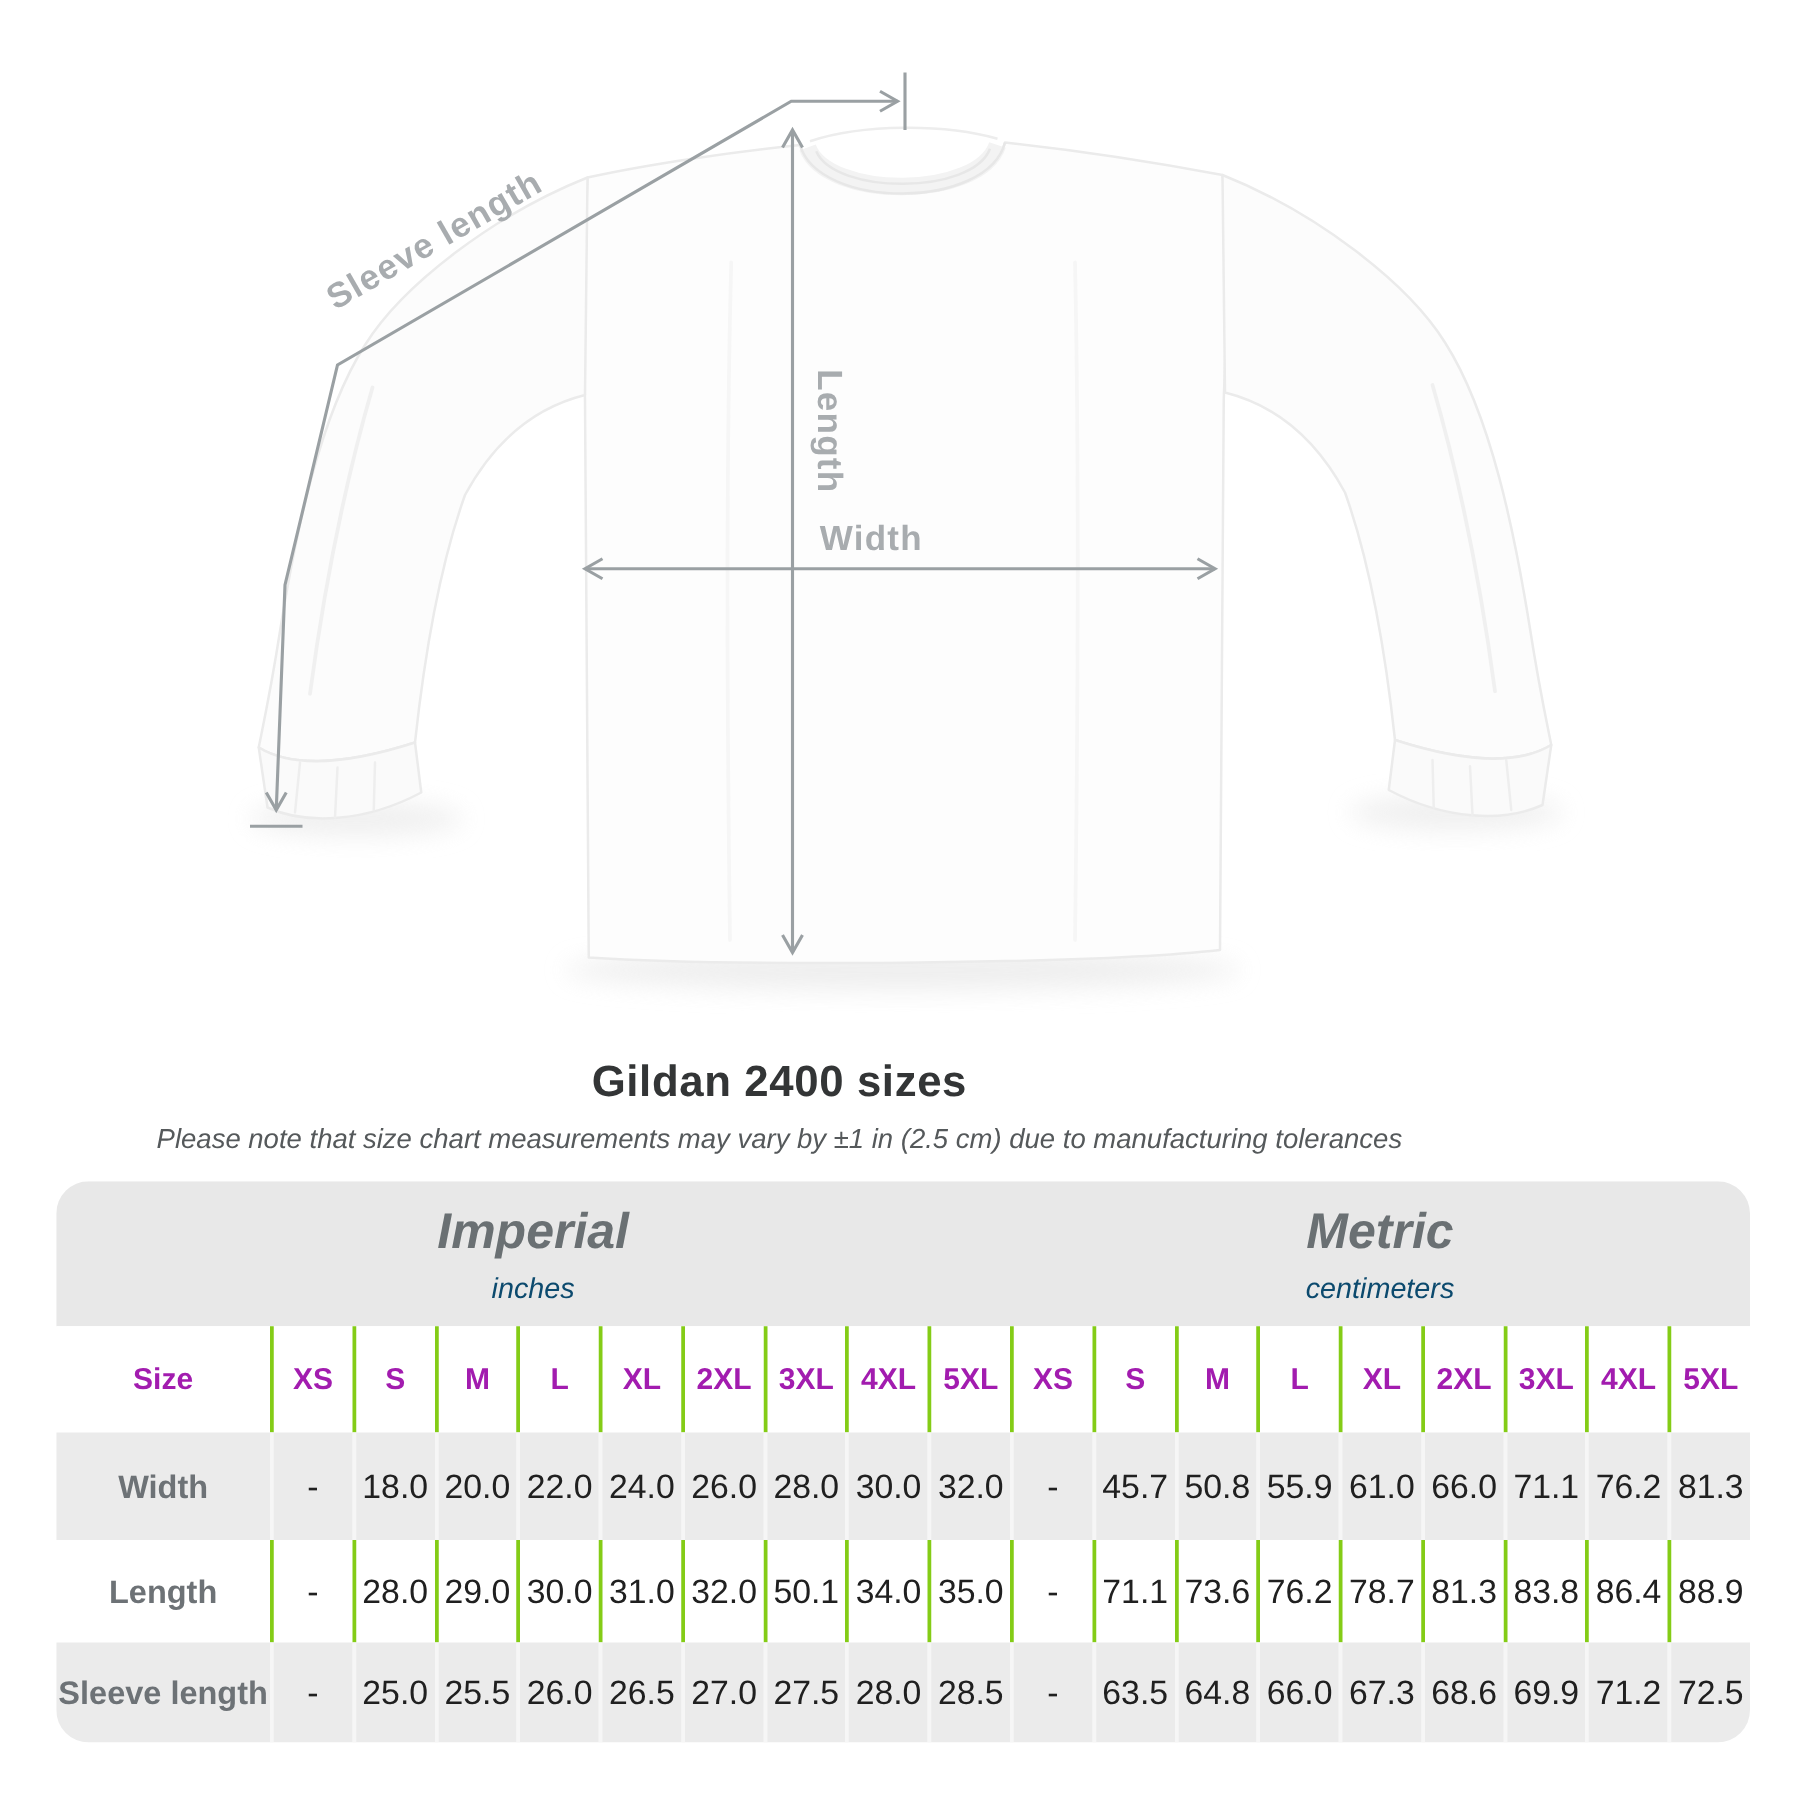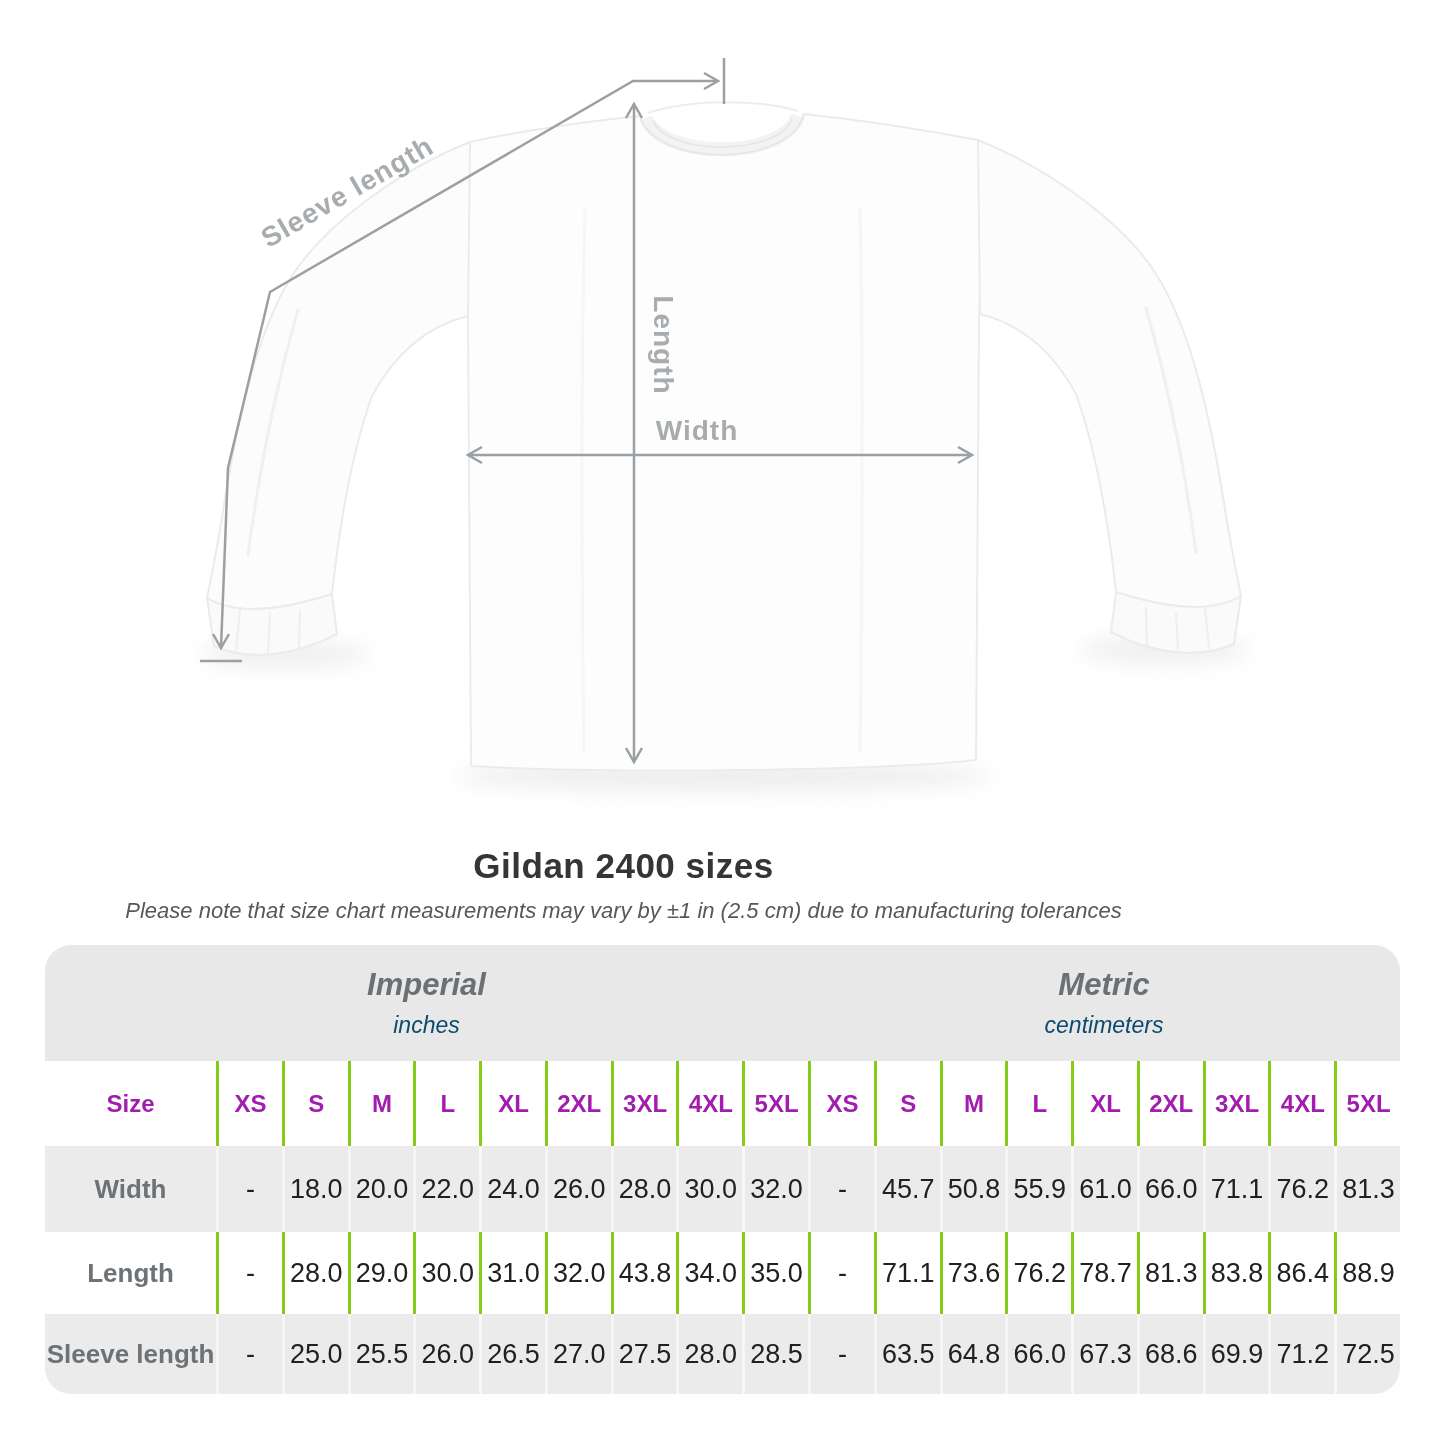--- a/index.html
+++ b/index.html
@@ -16,21 +16,21 @@
     position:absolute;left:45px;top:945px;width:1355px;height:449px;
     display:grid;grid-template-columns:171px repeat(18,1fr);
     grid-template-rows:116px 85px 86px 82px 80px;
     border-radius:26px;overflow:hidden;background:#ffffff;
   }
   .trow{display:contents;}
   .cell{display:flex;align-items:center;justify-content:center;min-width:0;}
   .band{background:#e8e8e8;flex-direction:column;gap:9px;}
   .band-imperial{grid-column:1/11;}
   .band-metric{grid-column:11/20;}
-  .group-title{font-size:31px;font-weight:bold;font-style:italic;color:#6a7073;}
+  .group-title{font-size:40px;font-weight:bold;font-style:italic;color:#6a7073;}
   .group-unit{font-size:23px;font-style:italic;color:#0c4a6e;}
   .row-head .cell{background:#ffffff;font-size:24px;font-weight:bold;color:#a21caf;}
   .row-white .cell{background:#ffffff;}
   .row-gray .cell{background:#ebebeb;}
   .row-head .cell + .cell,
   .row-white .cell + .cell{border-left:3px solid #84cc16;}
   .row-gray .cell + .cell{border-left:3px solid #f6f6f6;}
   .rowlabel{font-size:26px;font-weight:bold;color:#6d7276;}
   .val{font-size:27px;color:#202020;}
   
@@ -194,21 +194,21 @@
   </div>
 
   <div class="trow row-white">
     <div class="cell rowlabel">Length</div>
     <div class="cell val">-</div>
     <div class="cell val">28.0</div>
     <div class="cell val">29.0</div>
     <div class="cell val">30.0</div>
     <div class="cell val">31.0</div>
     <div class="cell val">32.0</div>
-    <div class="cell val">43.8</div>
+    <div class="cell val">50.1</div>
     <div class="cell val">34.0</div>
     <div class="cell val">35.0</div>
     <div class="cell val">-</div>
     <div class="cell val">71.1</div>
     <div class="cell val">73.6</div>
     <div class="cell val">76.2</div>
     <div class="cell val">78.7</div>
     <div class="cell val">81.3</div>
     <div class="cell val">83.8</div>
     <div class="cell val">86.4</div>

